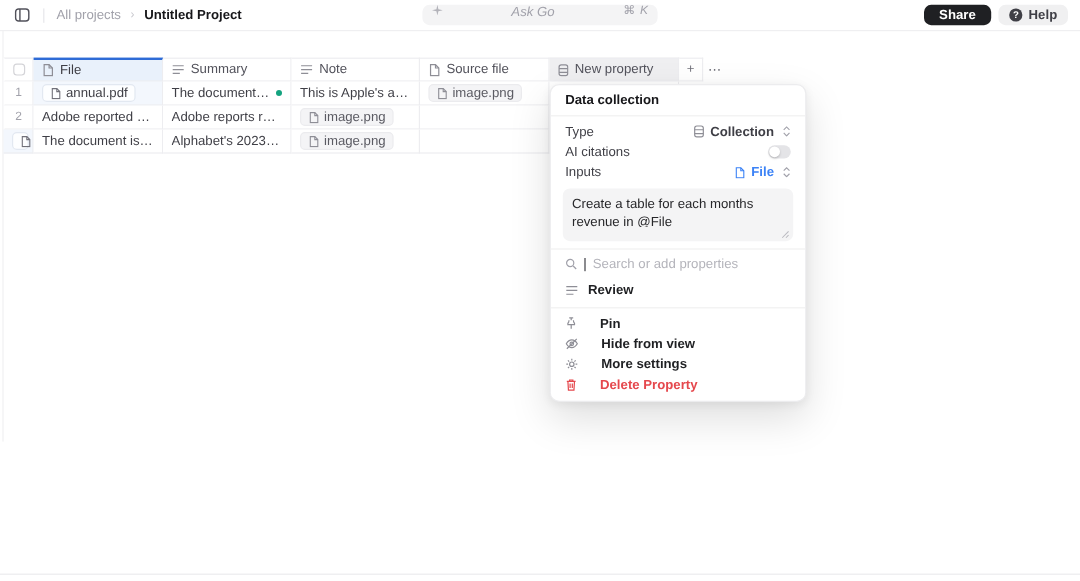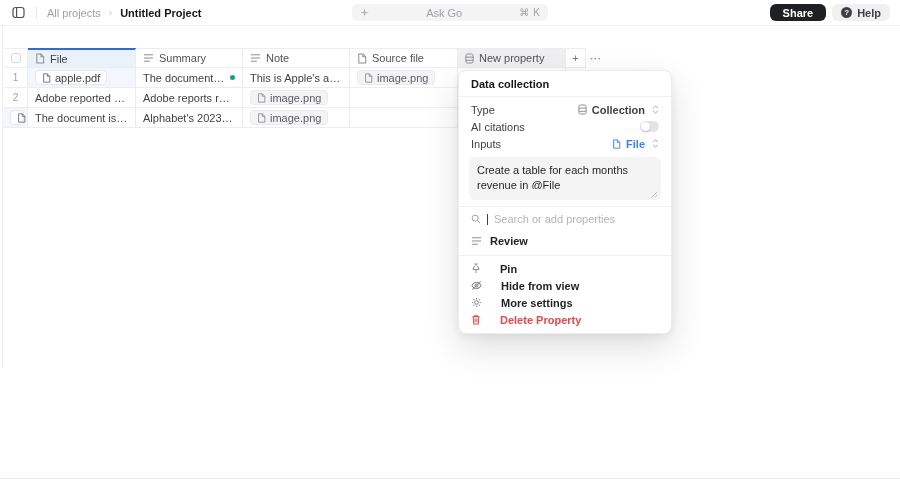--- a/index.html
+++ b/index.html
@@ -12,21 +12,21 @@
   .bottom-line { position:absolute; left:0; right:0; top:478px; height:1px; background:#ececee; }
 
   
   .header { position:absolute; top:0; left:0; right:0; height:26px; background:#fff; border-bottom:1px solid #efeff1; display:flex; align-items:center; padding:0 10px; z-index:5; }
   .panel-btn { display:flex; align-items:center; justify-content:center; width:16px; height:16px; color:#52525b; cursor:pointer; }
   .hdr-sep { width:1px; height:12px; background:#e7e7ea; margin:0 10px; }
   .breadcrumb { display:flex; align-items:center; gap:8px; }
   .crumb-parent { color:#a1a1aa; cursor:pointer; }
   .crumb-sep { color:#c9c9cf; font-size:10px; }
   .crumb-current { color:#17171a; font-weight:700; }
-  .ask-bar { position:absolute; left:352px; top:4px; width:196px; height:17px; background:#f4f4f5; border-radius:6px; display:flex; align-items:center; padding:0 8px; color:#a1a1aa; cursor:text; }
+  .ask-bar { position:absolute; left:352px; top:4px; width:196px; height:17px; background:#f4f4f5; border-radius:6px; display:flex; align-items:flex-start; padding:0 8px; color:#a1a1aa; cursor:text;font-style:italic; }
   .ask-ph { flex:1; text-align:center; color:#a1a1aa; }
   .ask-shortcut { display:flex; gap:4px; align-items:center; color:#a1a1aa; font-size:10px; }
   .hdr-right { margin-left:auto; display:flex; align-items:center; gap:6px; }
   .share-btn { background:#1f2023; color:#fff; border:none; border-radius:6px; height:17px; padding:0 13px; font-size:11px; font-weight:600; font-family:inherit; cursor:pointer; }
   .help-btn { background:#f0f0f1; border:none; border-radius:6px; height:17px; padding:0 9px; display:flex; align-items:center; gap:5px; color:#3f3f46; font-weight:600; font-size:11px; font-family:inherit; cursor:pointer; }
   .q-circle { width:11px; height:11px; border-radius:50%; background:#3f3f46; color:#fff; font-size:8px; font-weight:700; display:flex; align-items:center; justify-content:center; }
 
   
   .toolbar { position:absolute; top:26px; left:0; right:0; height:22px; background:#fafafa; display:flex; align-items:center; padding:0 8px; z-index:4; }
   .library-btn { background:#ececee; border:none; border-radius:6px; height:16px; padding:0 10px; color:#52525b; font:inherit; cursor:pointer; }
@@ -183,21 +183,21 @@
 
     <div class="cell numcell">1</div>
     <div class="cell cell-file">
       <span class="chip">
         <span>
             <svg width="9" height="10" viewBox="0 0 10 12" fill="none" stroke="#71717a" stroke-width="1.1">
               <path d="M1.5 1h4.5L9 4v7H1.5z"></path>
               <path d="M6 1v3h3"></path>
             </svg>
           </span>
-        <span>apple.pdf</span>
+        <span>annual.pdf</span>
       </span>
     </div>
     <div class="cell">
       <span class="celltext">The document is Appl...</span>
       <span class="dot"></span>
     </div>
     <div class="cell">
       <span class="celltext">This is Apple's annual ...</span>
     </div>
     <div class="cell">

